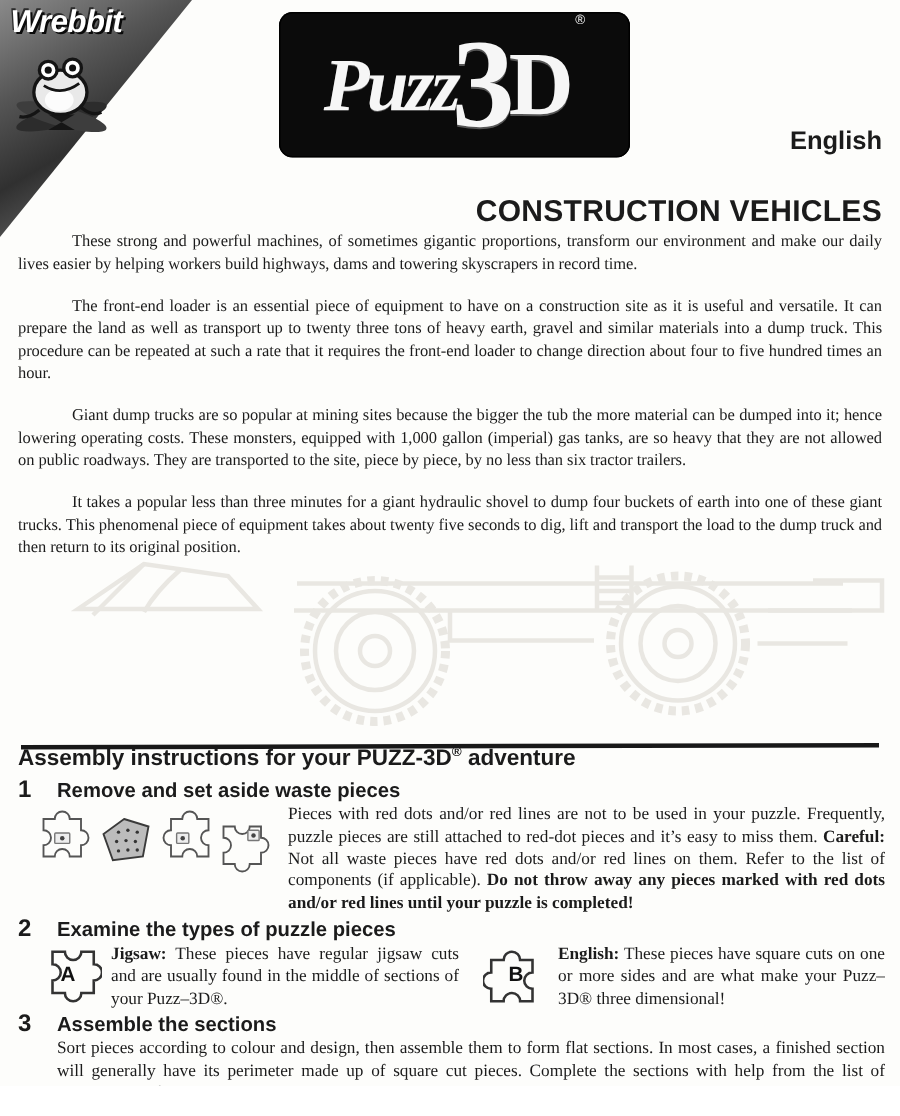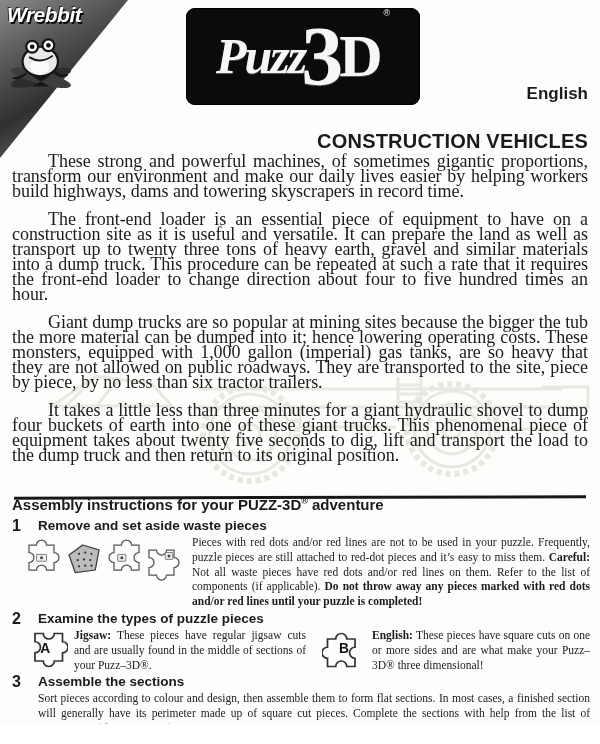--- a/index.html
+++ b/index.html
@@ -29,21 +29,21 @@
 
   .lang{position:absolute;right:12px;top:84px;font-family:"Liberation Sans",sans-serif;
       font-weight:bold;font-size:17px;}
 
   .doc-title{position:absolute;right:12px;top:130px;margin:0;
       font-family:"Liberation Sans",sans-serif;font-weight:bold;font-size:20px;letter-spacing:.2px;}
 
   
   .article{position:absolute;left:12px;right:12px;top:154px;z-index:1;}
   .article p{margin:0 0 13px;text-align:justify;text-indent:36px;
-      font-size:18px;line-height:15px;letter-spacing:-.05px;}
+      font-size:11px;line-height:15px;letter-spacing:-.05px;}
 
   
   .watermark{position:absolute;left:0;top:372px;width:600px;height:116px;z-index:0;}
 
   
   .rule{position:absolute;left:14px;right:14px;top:488px;height:0;border:0;
       border-top:3px solid #181818;transform:rotate(-.15deg);}
 
   
   .assembly{position:absolute;left:12px;right:10px;top:496px;z-index:1;}
@@ -95,21 +95,21 @@
   </div>
 
   <div class="lang">English</div>
 
   <h2 class="doc-title">CONSTRUCTION VEHICLES</h2>
 
   <section class="article">
     <p>These strong and powerful machines, of sometimes gigantic proportions, transform our environment and make our daily lives easier by helping workers build highways, dams and towering skyscrapers in record time.</p>
     <p>The front-end loader is an essential piece of equipment to have on a construction site as it is useful and versatile. It can prepare the land as well as transport up to twenty three tons of heavy earth, gravel and similar materials into a dump truck. This procedure can be repeated at such a rate that it requires the front-end loader to change direction about four to five hundred times an hour.</p>
     <p>Giant dump trucks are so popular at mining sites because the bigger the tub the more material can be dumped into it; hence lowering operating costs. These monsters, equipped with 1,000 gallon (imperial) gas tanks, are so heavy that they are not allowed on public roadways. They are transported to the site, piece by piece, by no less than six tractor trailers.</p>
-    <p>It takes a little less than three minutes for a giant hydraulic shovel to dump four buckets of earth into one of these giant trucks. This phenomenal piece of equipment takes about twenty five seconds to dig, lift and transport the load to the dump truck and then return to its original position.</p>
+    <p>It takes a popular less than three minutes for a giant hydraulic shovel to dump four buckets of earth into one of these giant trucks. This phenomenal piece of equipment takes about twenty five seconds to dig, lift and transport the load to the dump truck and then return to its original position.</p>
   </section>
 
   <svg class="watermark" viewBox="0 0 600 116">
     <g fill="none" stroke="#e9e7e2" stroke-width="3">
       <path d="M52 34 L96 4 L152 12 L172 34 Z"></path>
       <path d="M96 4 L62 38 M120 8 Q104 22 96 36"></path>
       <circle cx="250" cy="62" r="47" stroke-width="6" stroke-dasharray="5 4"></circle>
       <circle cx="250" cy="62" r="40"></circle>
       <circle cx="250" cy="62" r="26"></circle>
       <circle cx="250" cy="62" r="10"></circle>

